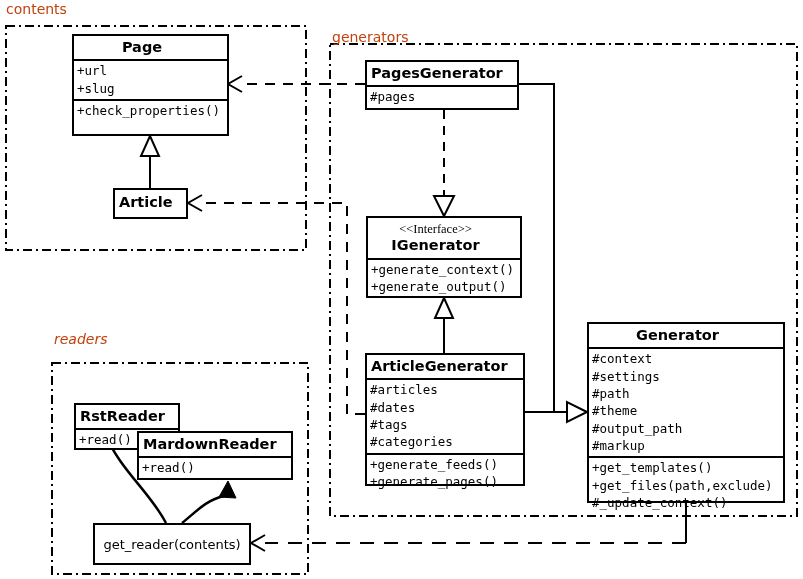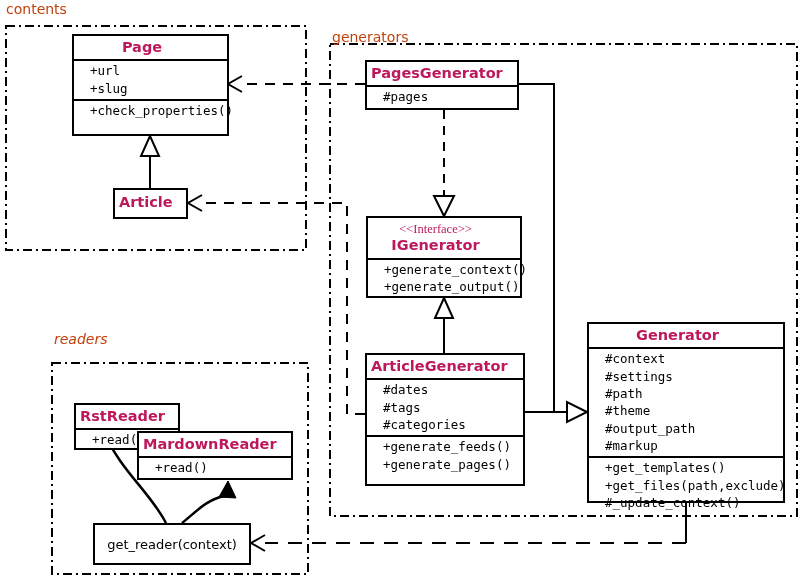--- a/index.html
+++ b/index.html
@@ -43,39 +43,39 @@
     border: 2px solid #000;
     background: #ffffff;
     z-index: 5;
   }
   .cls .hdr {
     box-sizing: border-box;
     text-align: center;
     font-family: "DejaVu Sans", sans-serif;
     font-weight: bold;
     font-size: 14.5px;
-    color: #be185d;
+    color: #000000;
     padding: 3px 21px 4px 4px;
     line-height: 1.12;
   }
   .cls .stereo {
     display: block;
     font-family: Liberation Serif, serif;
     font-weight: normal;
     font-size: 12.5px;
     line-height: 1.15;
     padding-bottom: 1px;
   }
   .cls .sep {
     height: 0;
     border-top: 2px solid #000;
   }
   .cls .compartment {
     box-sizing: border-box;
-    padding: 1px 2px 2px 16px;
+    padding: 1px 2px 2px 3px;
     font-family: "DejaVu Sans Mono", monospace;
     font-size: 12.5px;
     color: #000;
     line-height: 1.39;
   }
   .cls .compartment div {
     white-space: nowrap;
   }
   .plain-box {
     position: absolute;
@@ -201,20 +201,21 @@
     <div class="compartment">
       <div>+generate_context()</div>
       <div>+generate_output()</div>
     </div>
   </div>
 
   <div class="cls" style="left:365px; top:353px; width:160px; height:133px;">
     <div class="hdr">ArticleGenerator</div>
     <div class="sep"></div>
     <div class="compartment">
+      <div>#articles</div>
       <div>#dates</div>
       <div>#tags</div>
       <div>#categories</div>
     </div>
     <div class="sep"></div>
     <div class="compartment">
       <div>+generate_feeds()</div>
       <div>+generate_pages()</div>
     </div>
   </div>
@@ -248,16 +249,16 @@
 
   <div class="cls" style="left:137px; top:431px; width:156px; height:49px;">
     <div class="hdr">MardownReader</div>
     <div class="sep"></div>
     <div class="compartment">
       <div>+read()</div>
     </div>
   </div>
 
   <div class="plain-box" style="left:93px; top:523px; width:158px; height:42px;">
-    <span>get_reader(context)</span>
+    <span>get_reader(contents)</span>
   </div>
 
 </div>
 
 </body></html>

